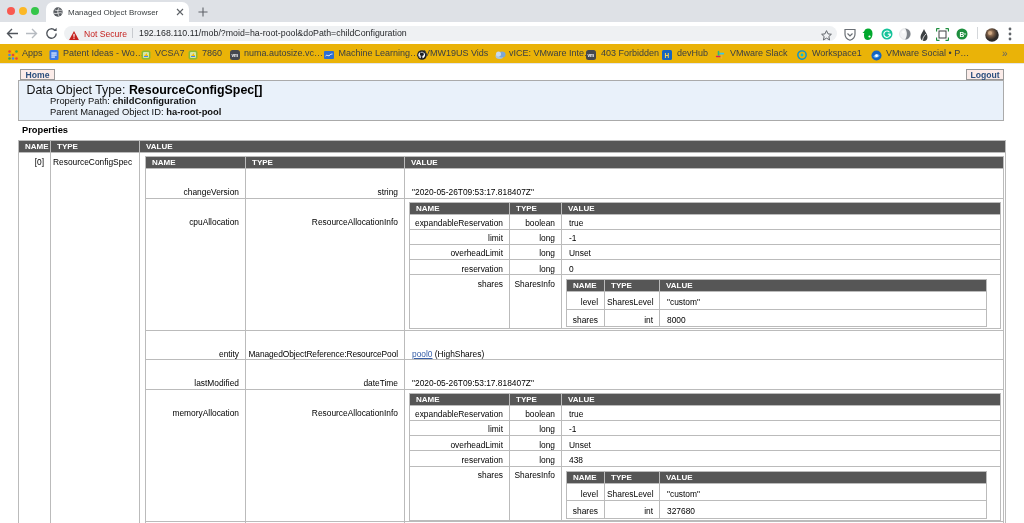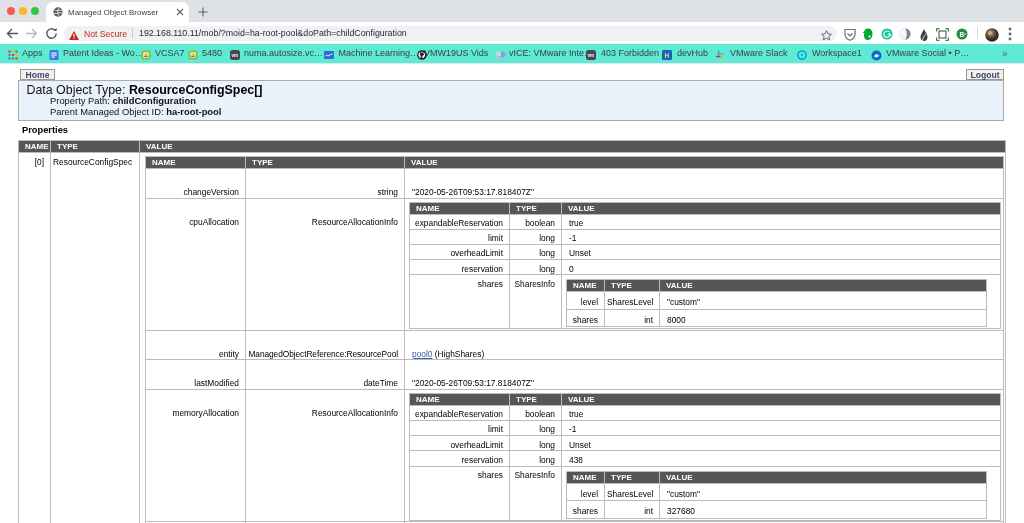--- a/index.html
+++ b/index.html
@@ -8,21 +8,21 @@
   .abs { position:absolute; }
   
   #tabstrip { position:absolute; left:0; top:0; width:1024px; height:22px; background:#dee1e6; }
   .light { position:absolute; top:6.7px; width:8px; height:8px; border-radius:50%; }
   #tab { position:absolute; left:46px; top:2px; width:143px; height:20px; background:#fff;
     border-radius:7px 7px 0 0; }
   #tabtitle { position:absolute; left:22px; top:5.5px; font-size:8px; color:#3c4043; }
   #toolbar { position:absolute; left:0; top:22px; width:1024px; height:22px; background:#fff; }
   #omnibox { position:absolute; left:64px; top:4px; width:773px; height:15px; background:#eff1f3;
     border-radius:8px; }
-  #bookmarks { position:absolute; left:0; top:44px; width:1024px; height:20px; background:#5eead4;
+  #bookmarks { position:absolute; left:0; top:44px; width:1024px; height:20px; background:#eab308;
     border-bottom:1px solid #e4e5e8; }
   .bm { position:absolute; top:4px; height:12px; font-size:9px; color:#3c4043; white-space:nowrap; }
   
   #page { position:absolute; left:0; top:64px; width:1024px; height:459px; background:#fff; }
   .ptab { position:absolute; height:11px; background:#fbece9; border:1px solid #999;
     font-size:8.6px; font-weight:bold; color:#2b4f7e; text-align:center; line-height:10px; }
   #bluebox { position:absolute; left:18px; top:15.5px; width:986px; height:41px;
     background:#e9f1fa; border:1px solid #aaa; }
   #dot { font-size:12.4px; color:#111; margin:4px 0 0 7.5px; line-height:10.5px; }
   #dot b { color:#000;text-align:right; }
@@ -174,21 +174,21 @@
     <path d="M6 12 L12 6 L12 10 L14 10 L14 12 Z" fill="#fbbc05"></path>
     <path d="M6 13 H14" stroke="#4285f4" stroke-width="2"></path>
   </svg>
   <span class="bm" style="left:155px;">VCSA7</span>
   <svg class="abs" style="left:188px; top:5.5px;" width="10" height="10" viewBox="0 0 20 20">
     <rect x="1" y="1" width="18" height="18" rx="4" fill="#8ab933"></rect>
     <rect x="4" y="4" width="12" height="12" rx="2" fill="#d4e6a5"></rect>
     <path d="M6 12 L12 6 L12 10 L14 10 L14 12 Z" fill="#fbbc05"></path>
     <path d="M6 13 H14" stroke="#4285f4" stroke-width="2"></path>
   </svg>
-  <span class="bm" style="left:202px;">5480</span>
+  <span class="bm" style="left:202px;">7860</span>
   <svg class="abs" style="left:230px; top:5.5px;" width="10" height="10" viewBox="0 0 20 20">
     <rect x="0" y="0" width="20" height="20" rx="5" fill="#45484f"></rect>
     <text x="3" y="14" font-family="Liberation Sans" font-size="9" font-weight="bold" fill="#fff">vm</text>
   </svg>
   <span class="bm" style="left:244px;">numa.autosize.vc…</span>
   <svg class="abs" style="left:324px; top:5.5px;" width="10" height="10" viewBox="0 0 20 20">
     <rect x="0" y="2" width="20" height="16" rx="2" fill="#2d6ed1"></rect>
     <path d="M3 12 C6 8 9 14 12 10 C14 7 16 9 17 8" stroke="#fff" stroke-width="1.8" fill="none"></path>
   </svg>
   <span class="bm" style="left:338.5px;">Machine Learning…</span>

